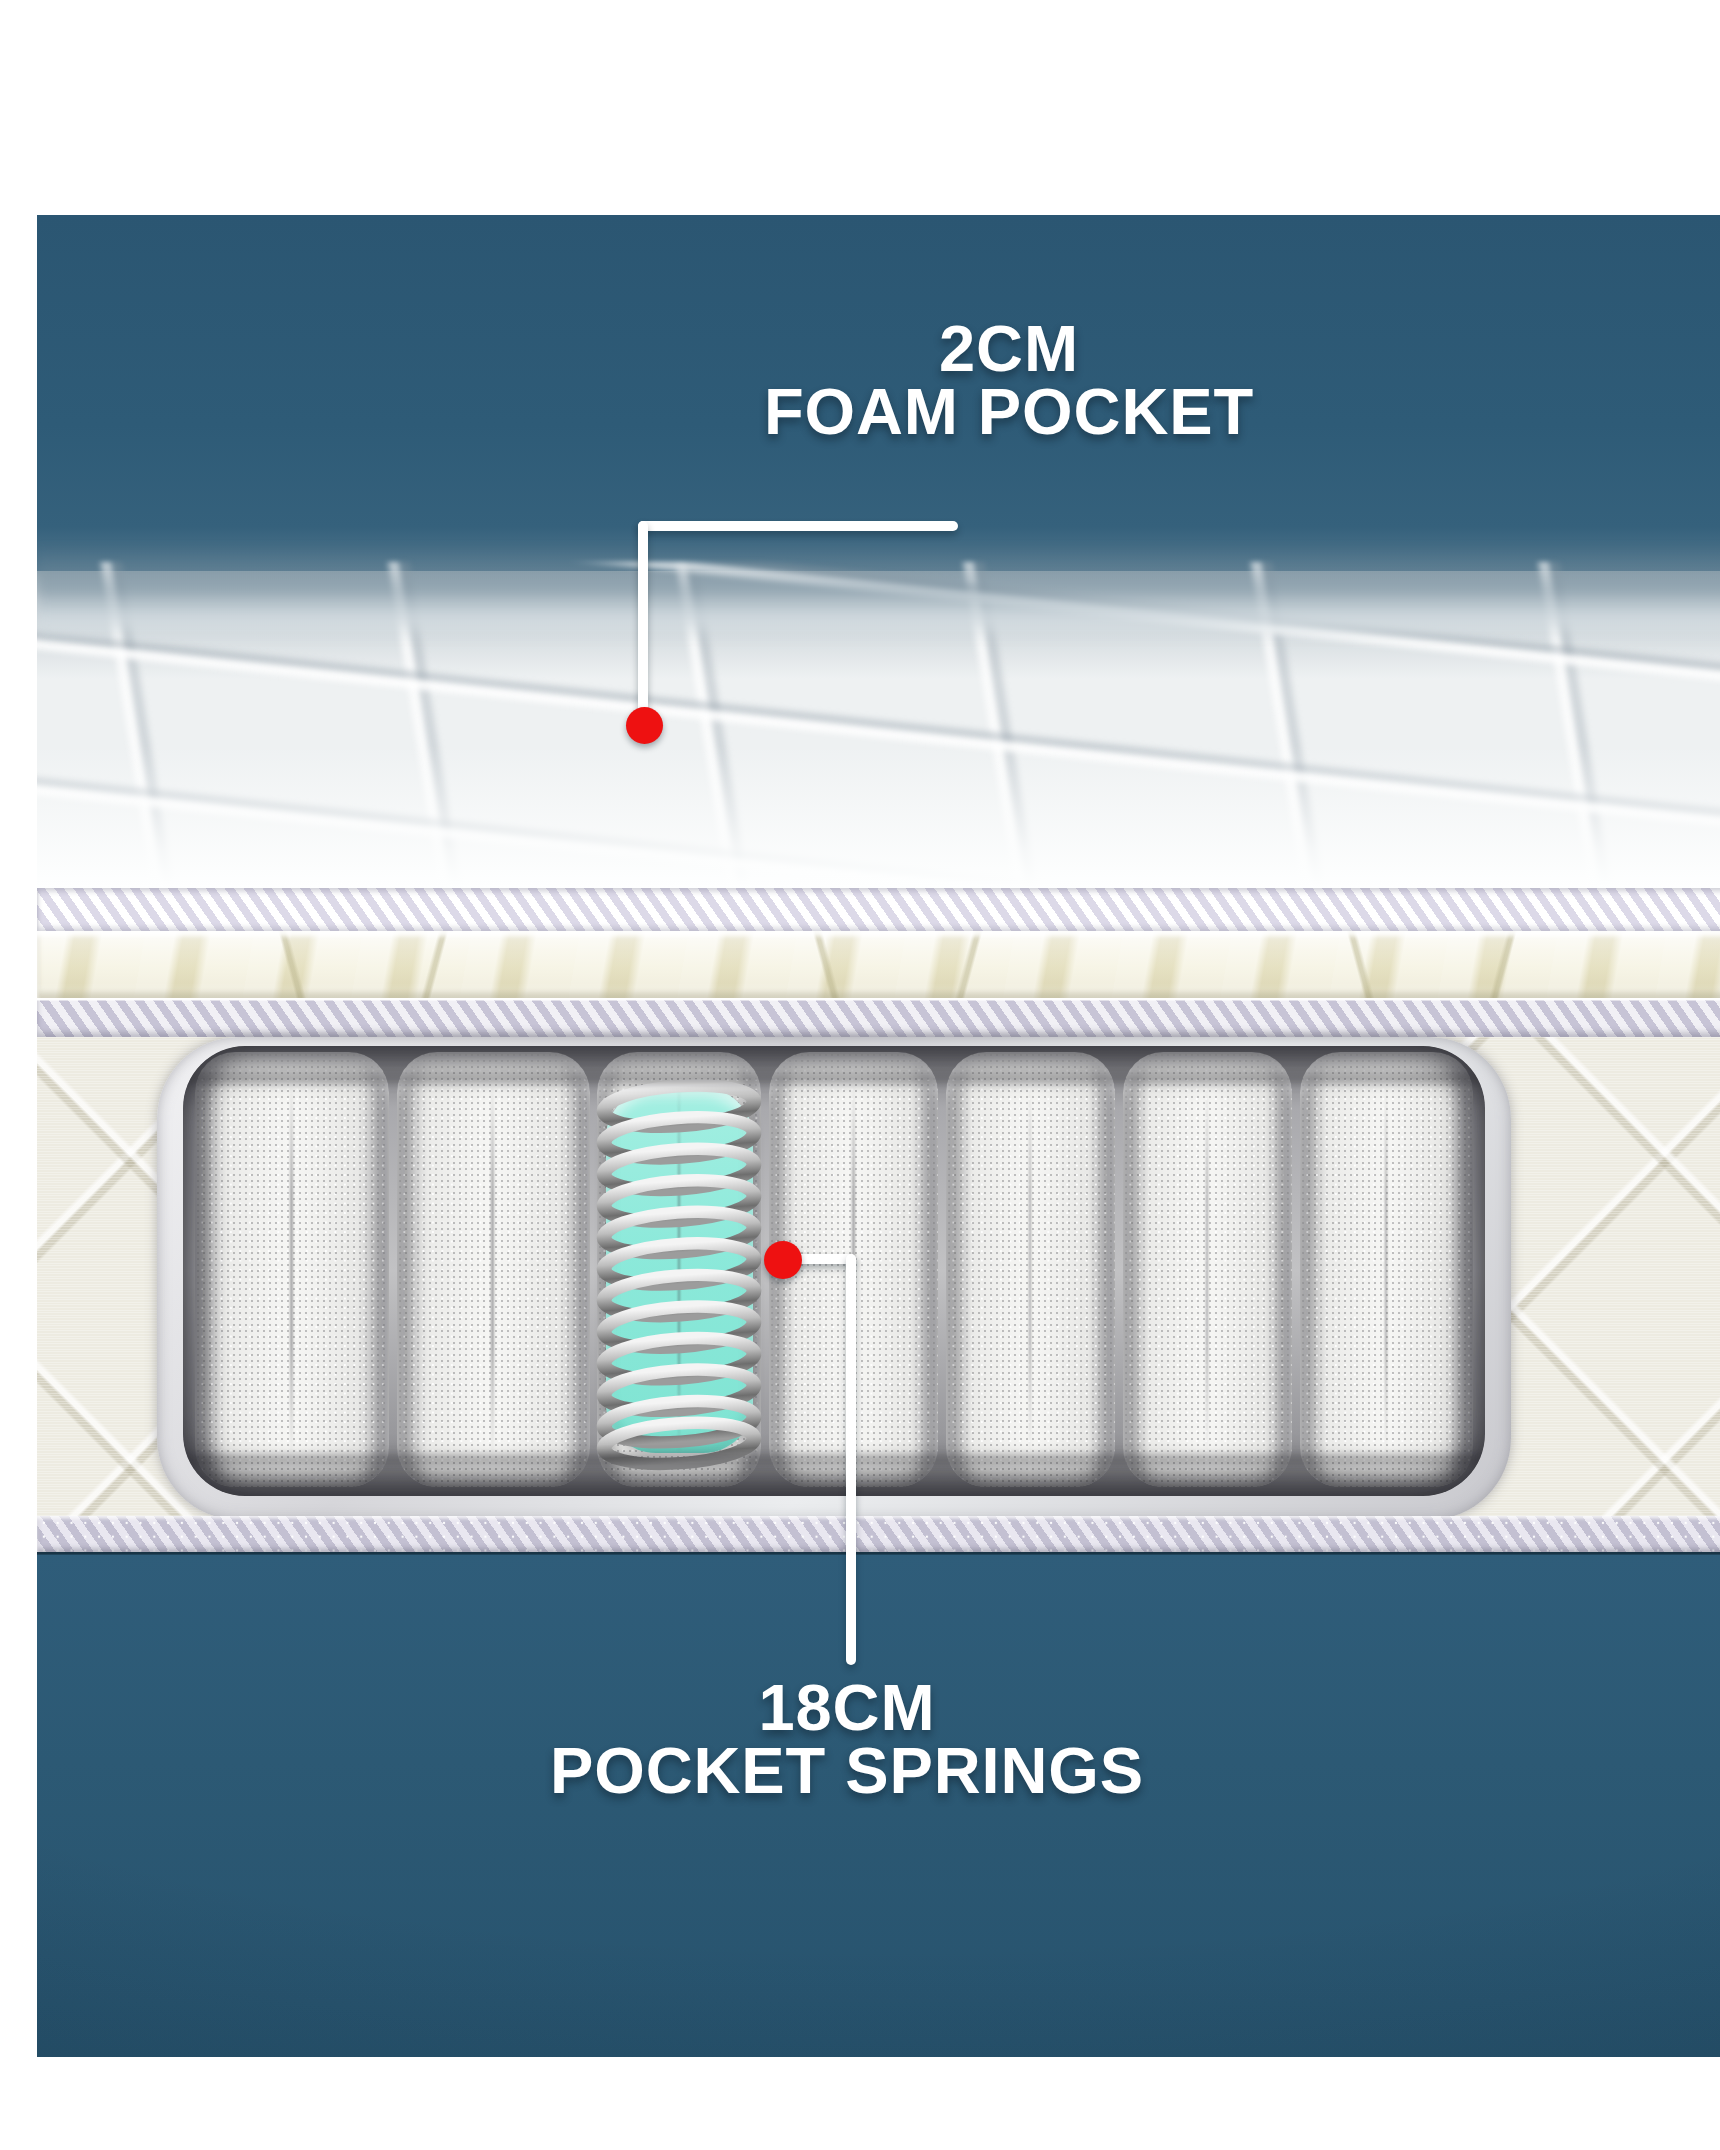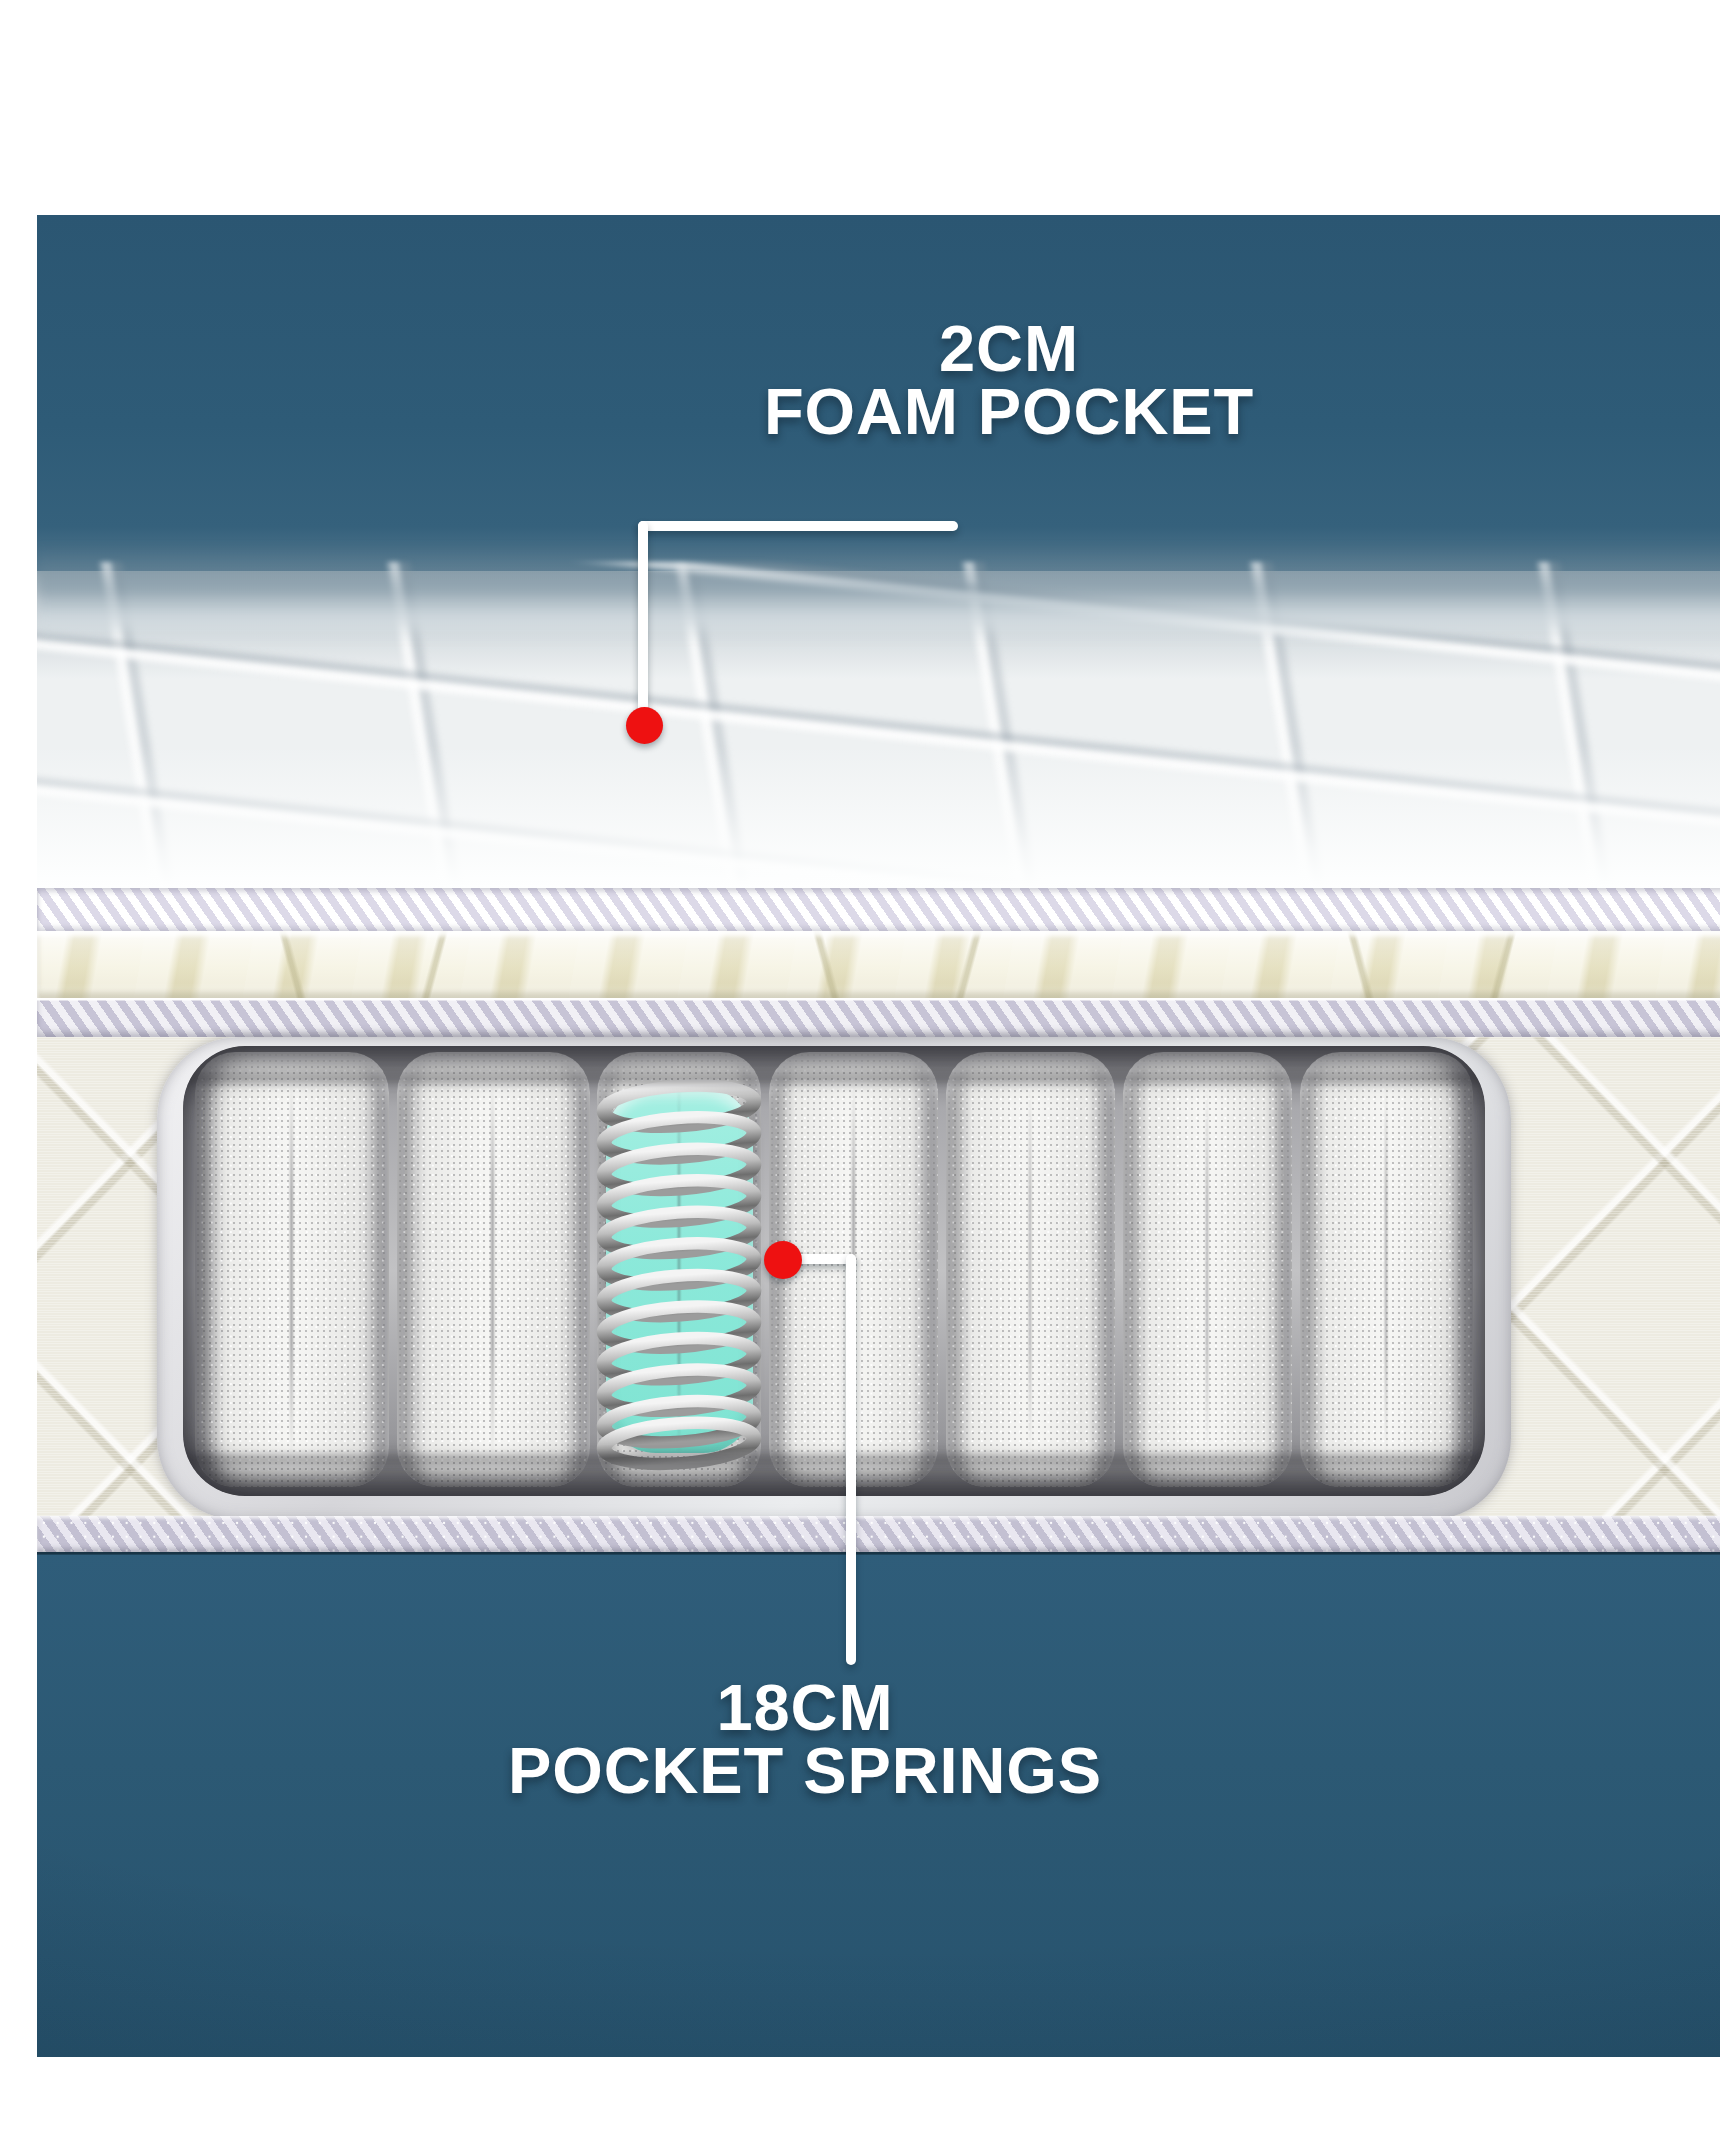--- a/index.html
+++ b/index.html
@@ -188,19 +188,19 @@
     <div>2CM</div>
     <div>FOAM POCKET</div>
   </div>
   <div class="cline c1-h"></div>
   <div class="cline c1-v"></div>
   <div class="cdot c1-dot"></div>
 
   <div class="cdot c2-dot"></div>
   <div class="cline c2-h"></div>
   <div class="cline c2-v"></div>
-  <div class="callout-label" style="left:768px;top:1676px;">
+  <div class="callout-label" style="left:810px;top:1676px;">
     <div>18CM</div>
     <div>POCKET SPRINGS</div>
   </div>
 
 </div>
 
 
 </body></html>

